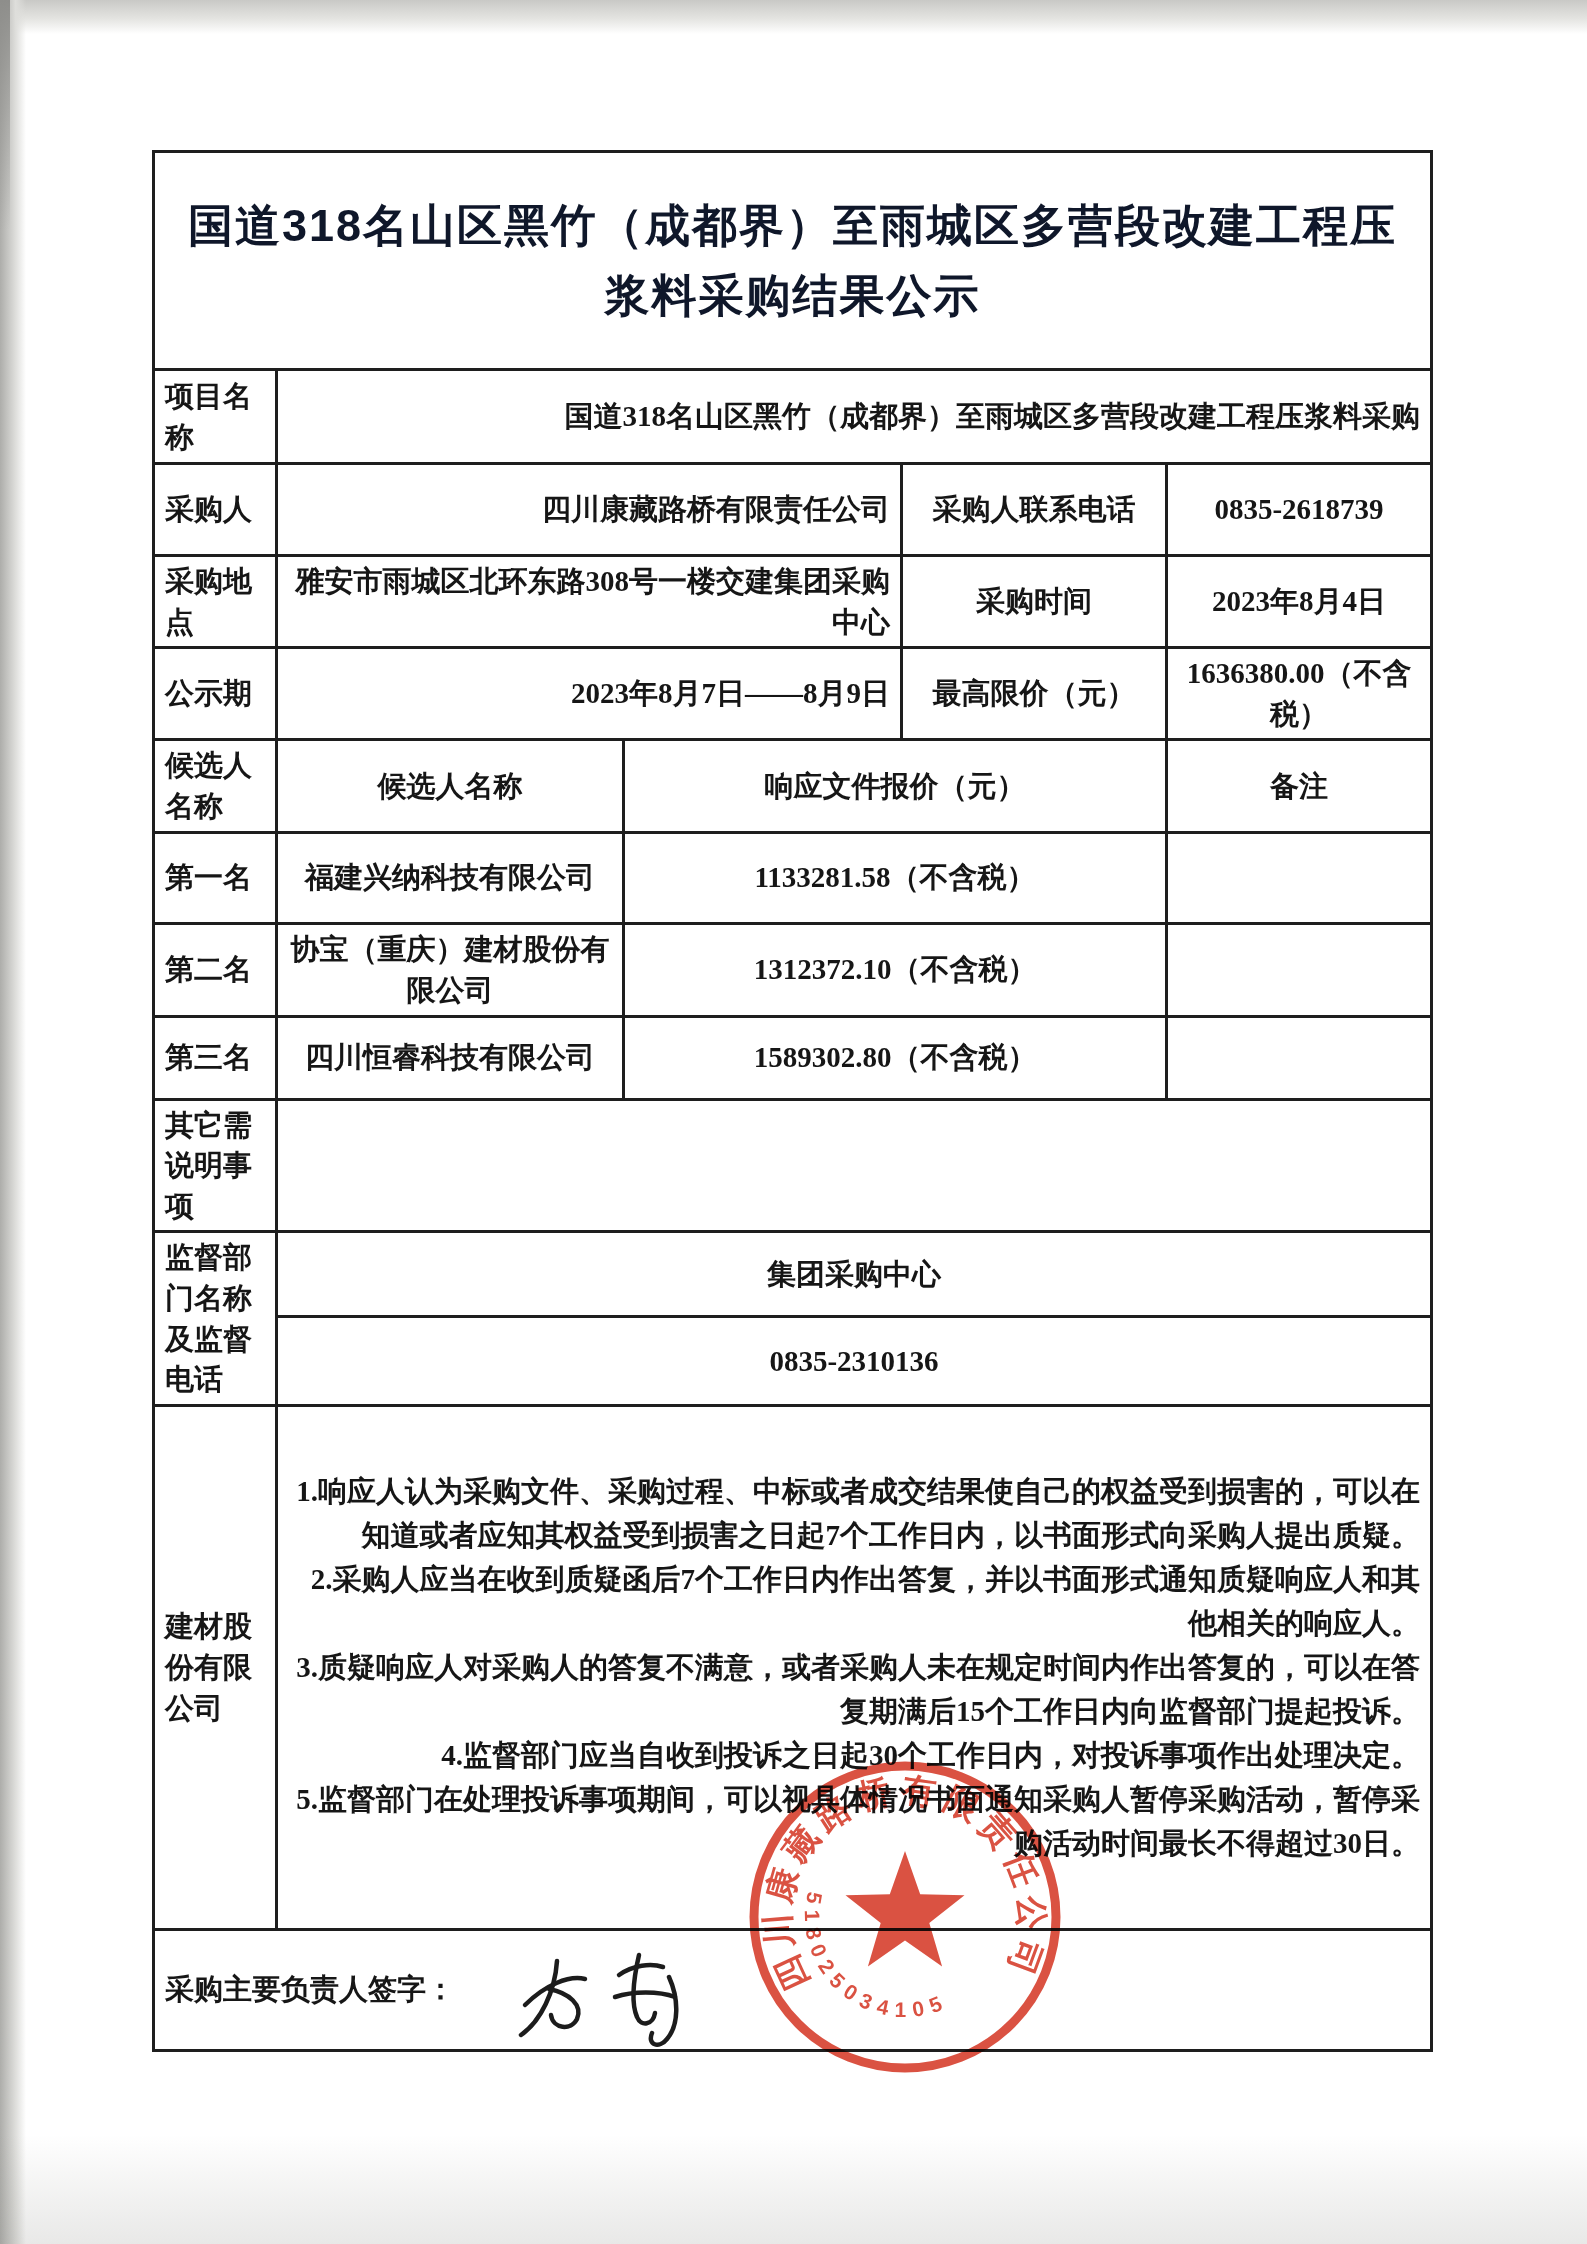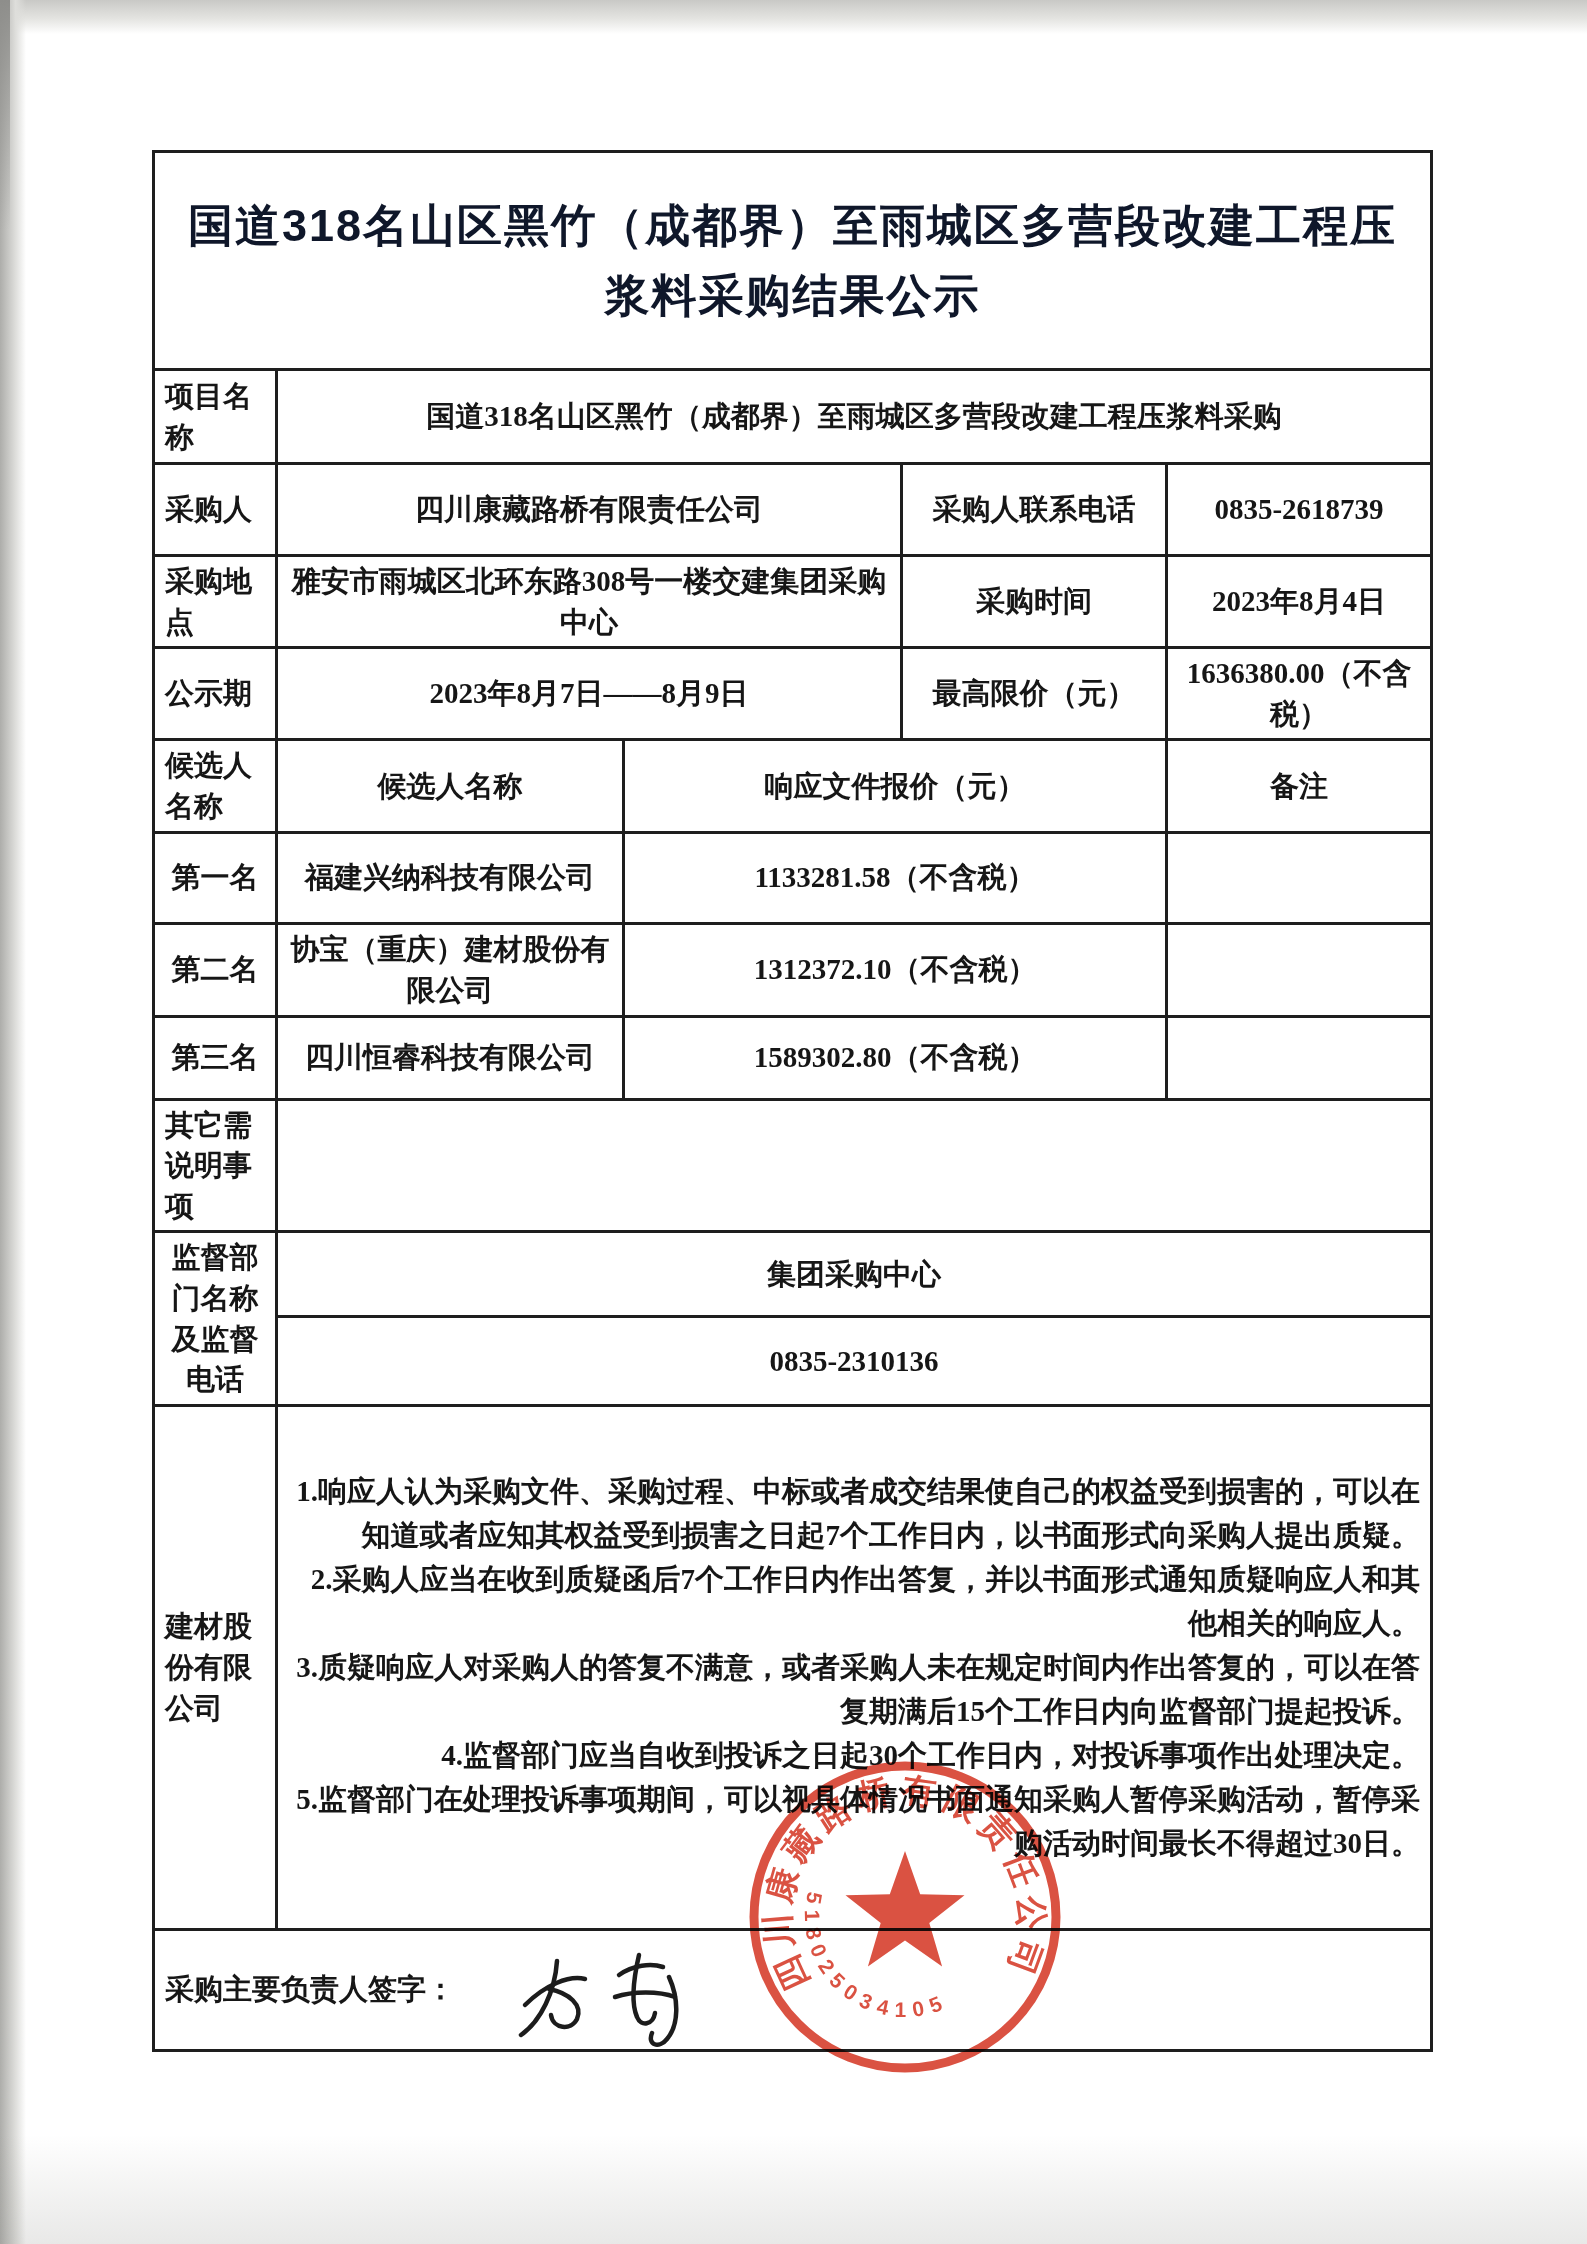--- a/index.html
+++ b/index.html
@@ -55,22 +55,22 @@
     letter-spacing: 2px;
     line-height: 1.55;
     padding: 10px 14px;
     color: #0f172a;
   }
   td.lbl {
     text-align: left;
     padding: 4px 9px;
     word-break: break-all;
   }
-  td.lbl-center { text-align: center; padding: 4px 6px; word-break: break-all; }
-  td.val-left { text-align: center; }
+  td.lbl-center { padding: 4px 6px; word-break: break-all; }
+  td.val-left { text-align: right; }
   td.val-center { text-align: center; }
   td.objection-cell {
     text-align: right;
     padding: 10px 14px;
     line-height: 1.52;
     margin-top: 8px;
   }
   td.sign-cell { padding: 4px 14px; }
   .sign-wrap { display: flex; align-items: center; gap: 20px; }
   .sig-svg { margin-left: 36px; transform: translateY(12px); }

